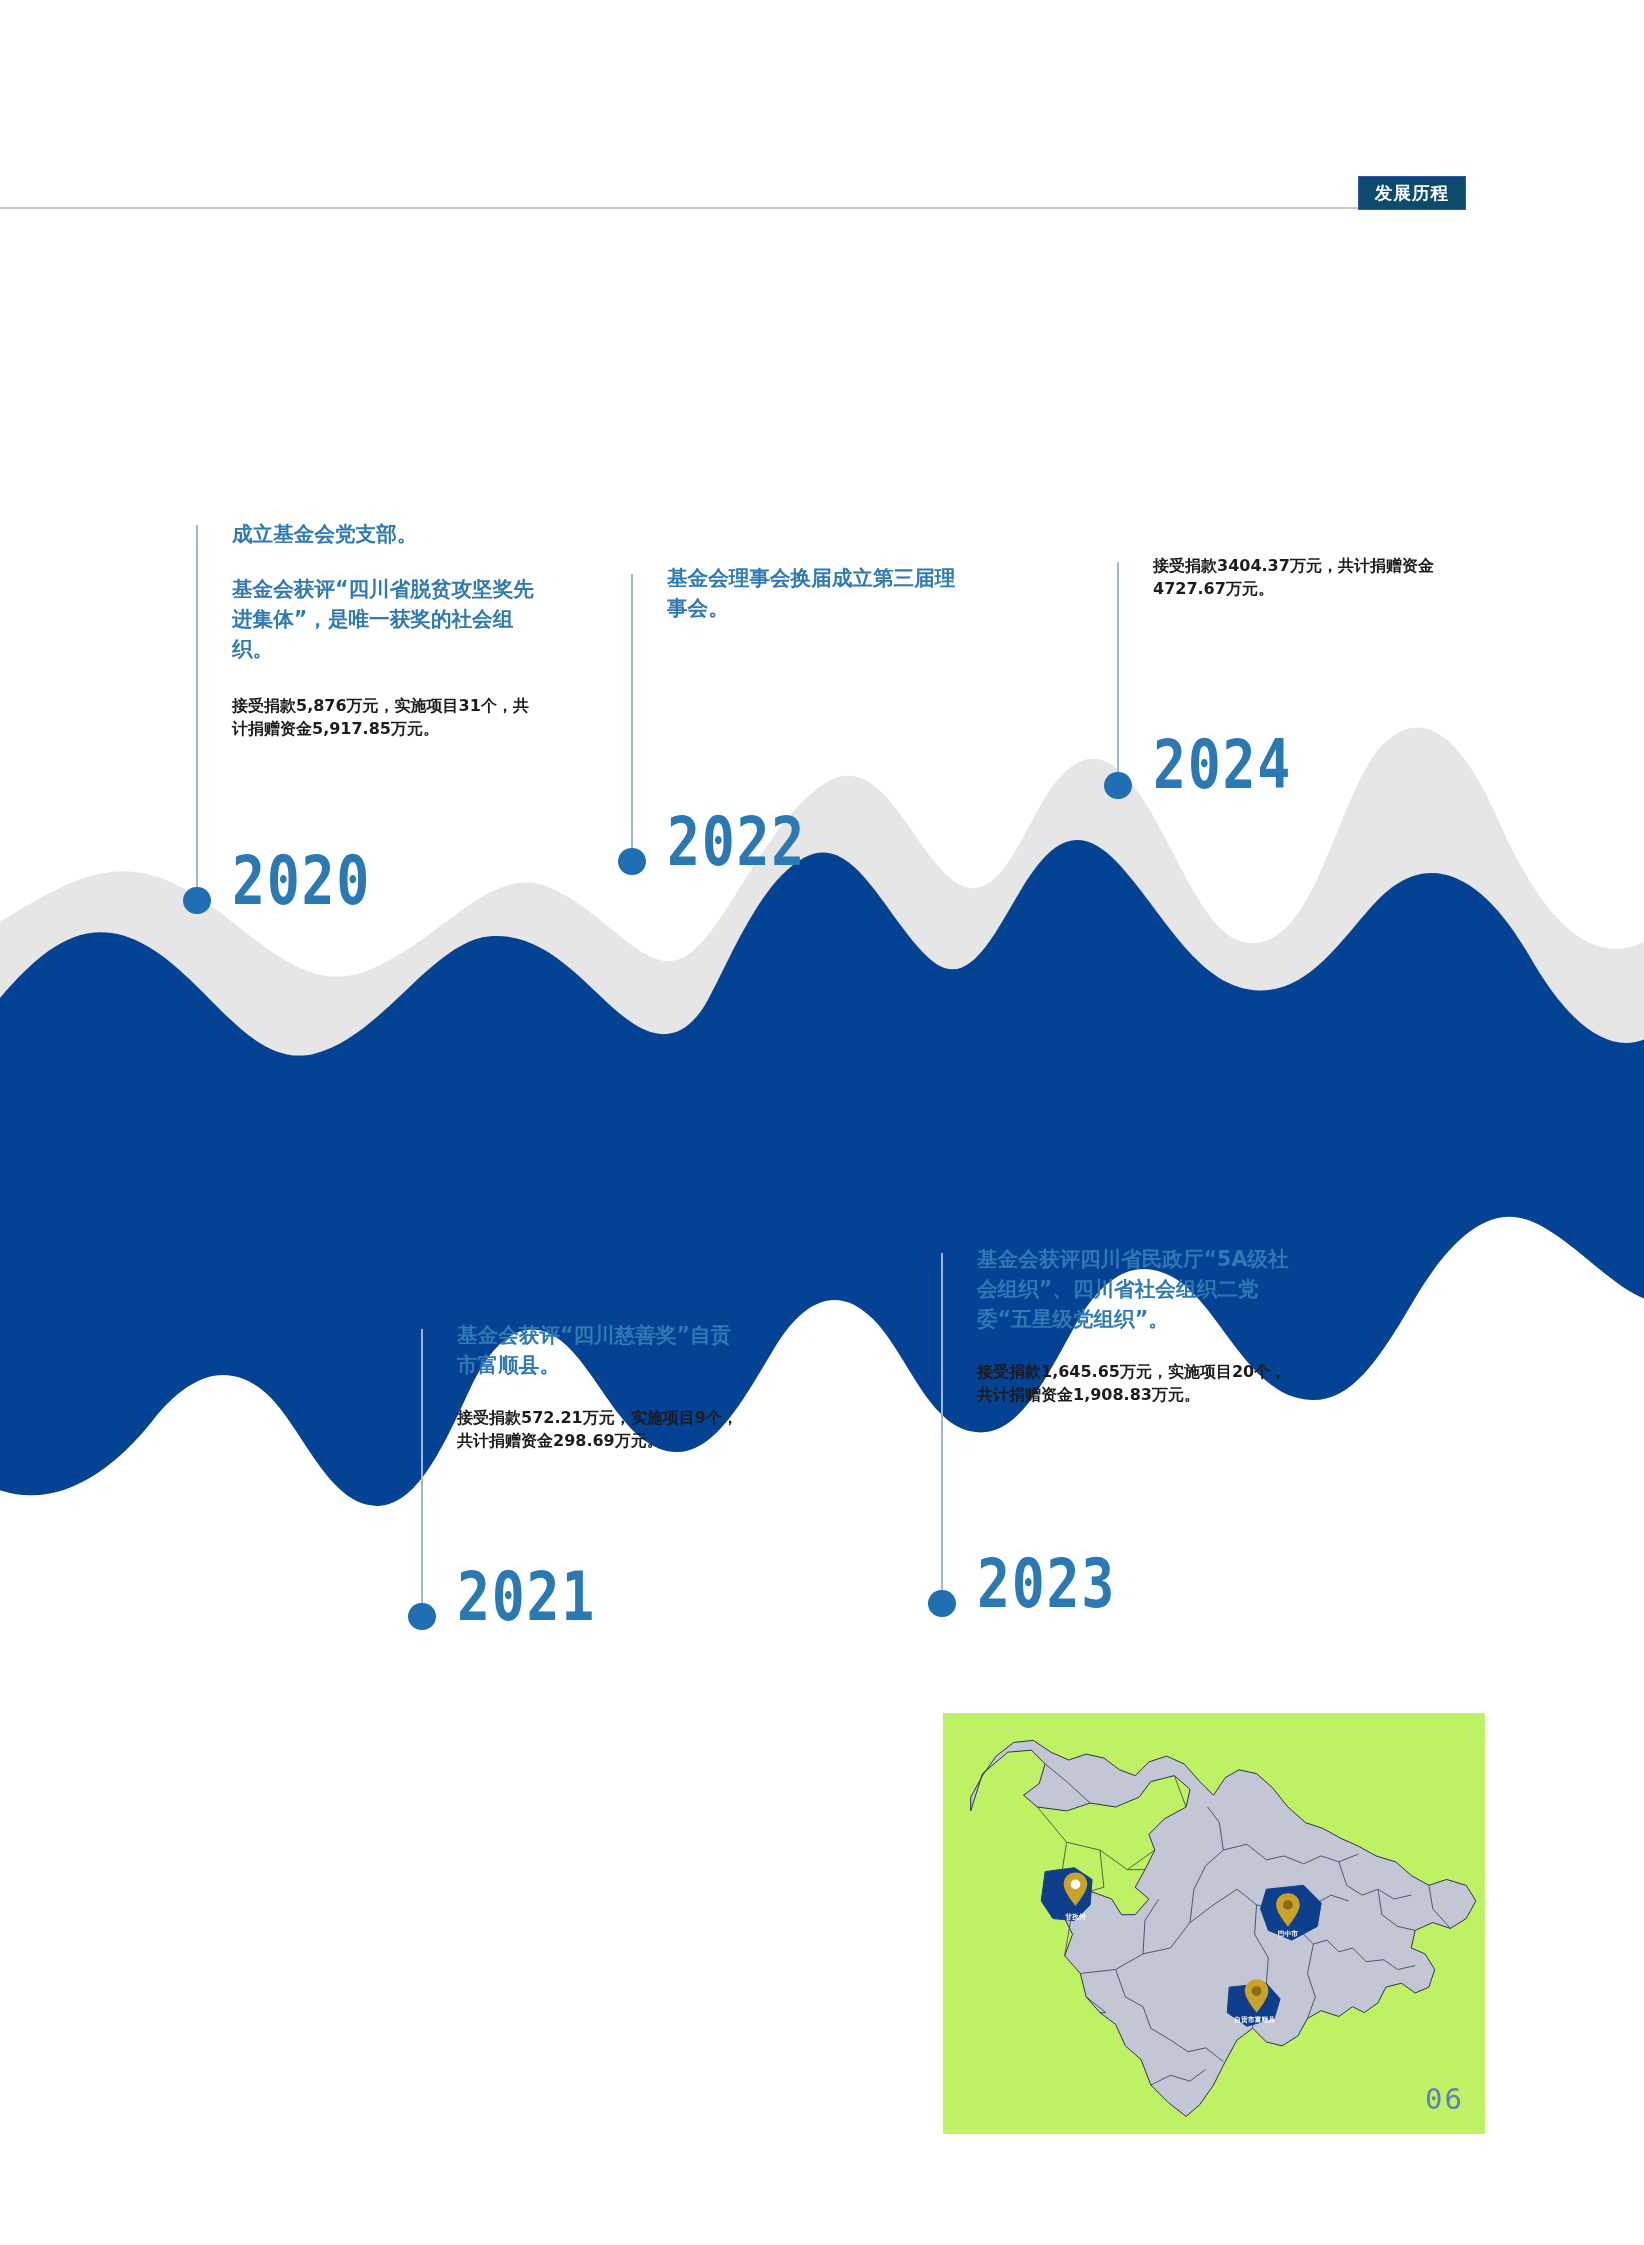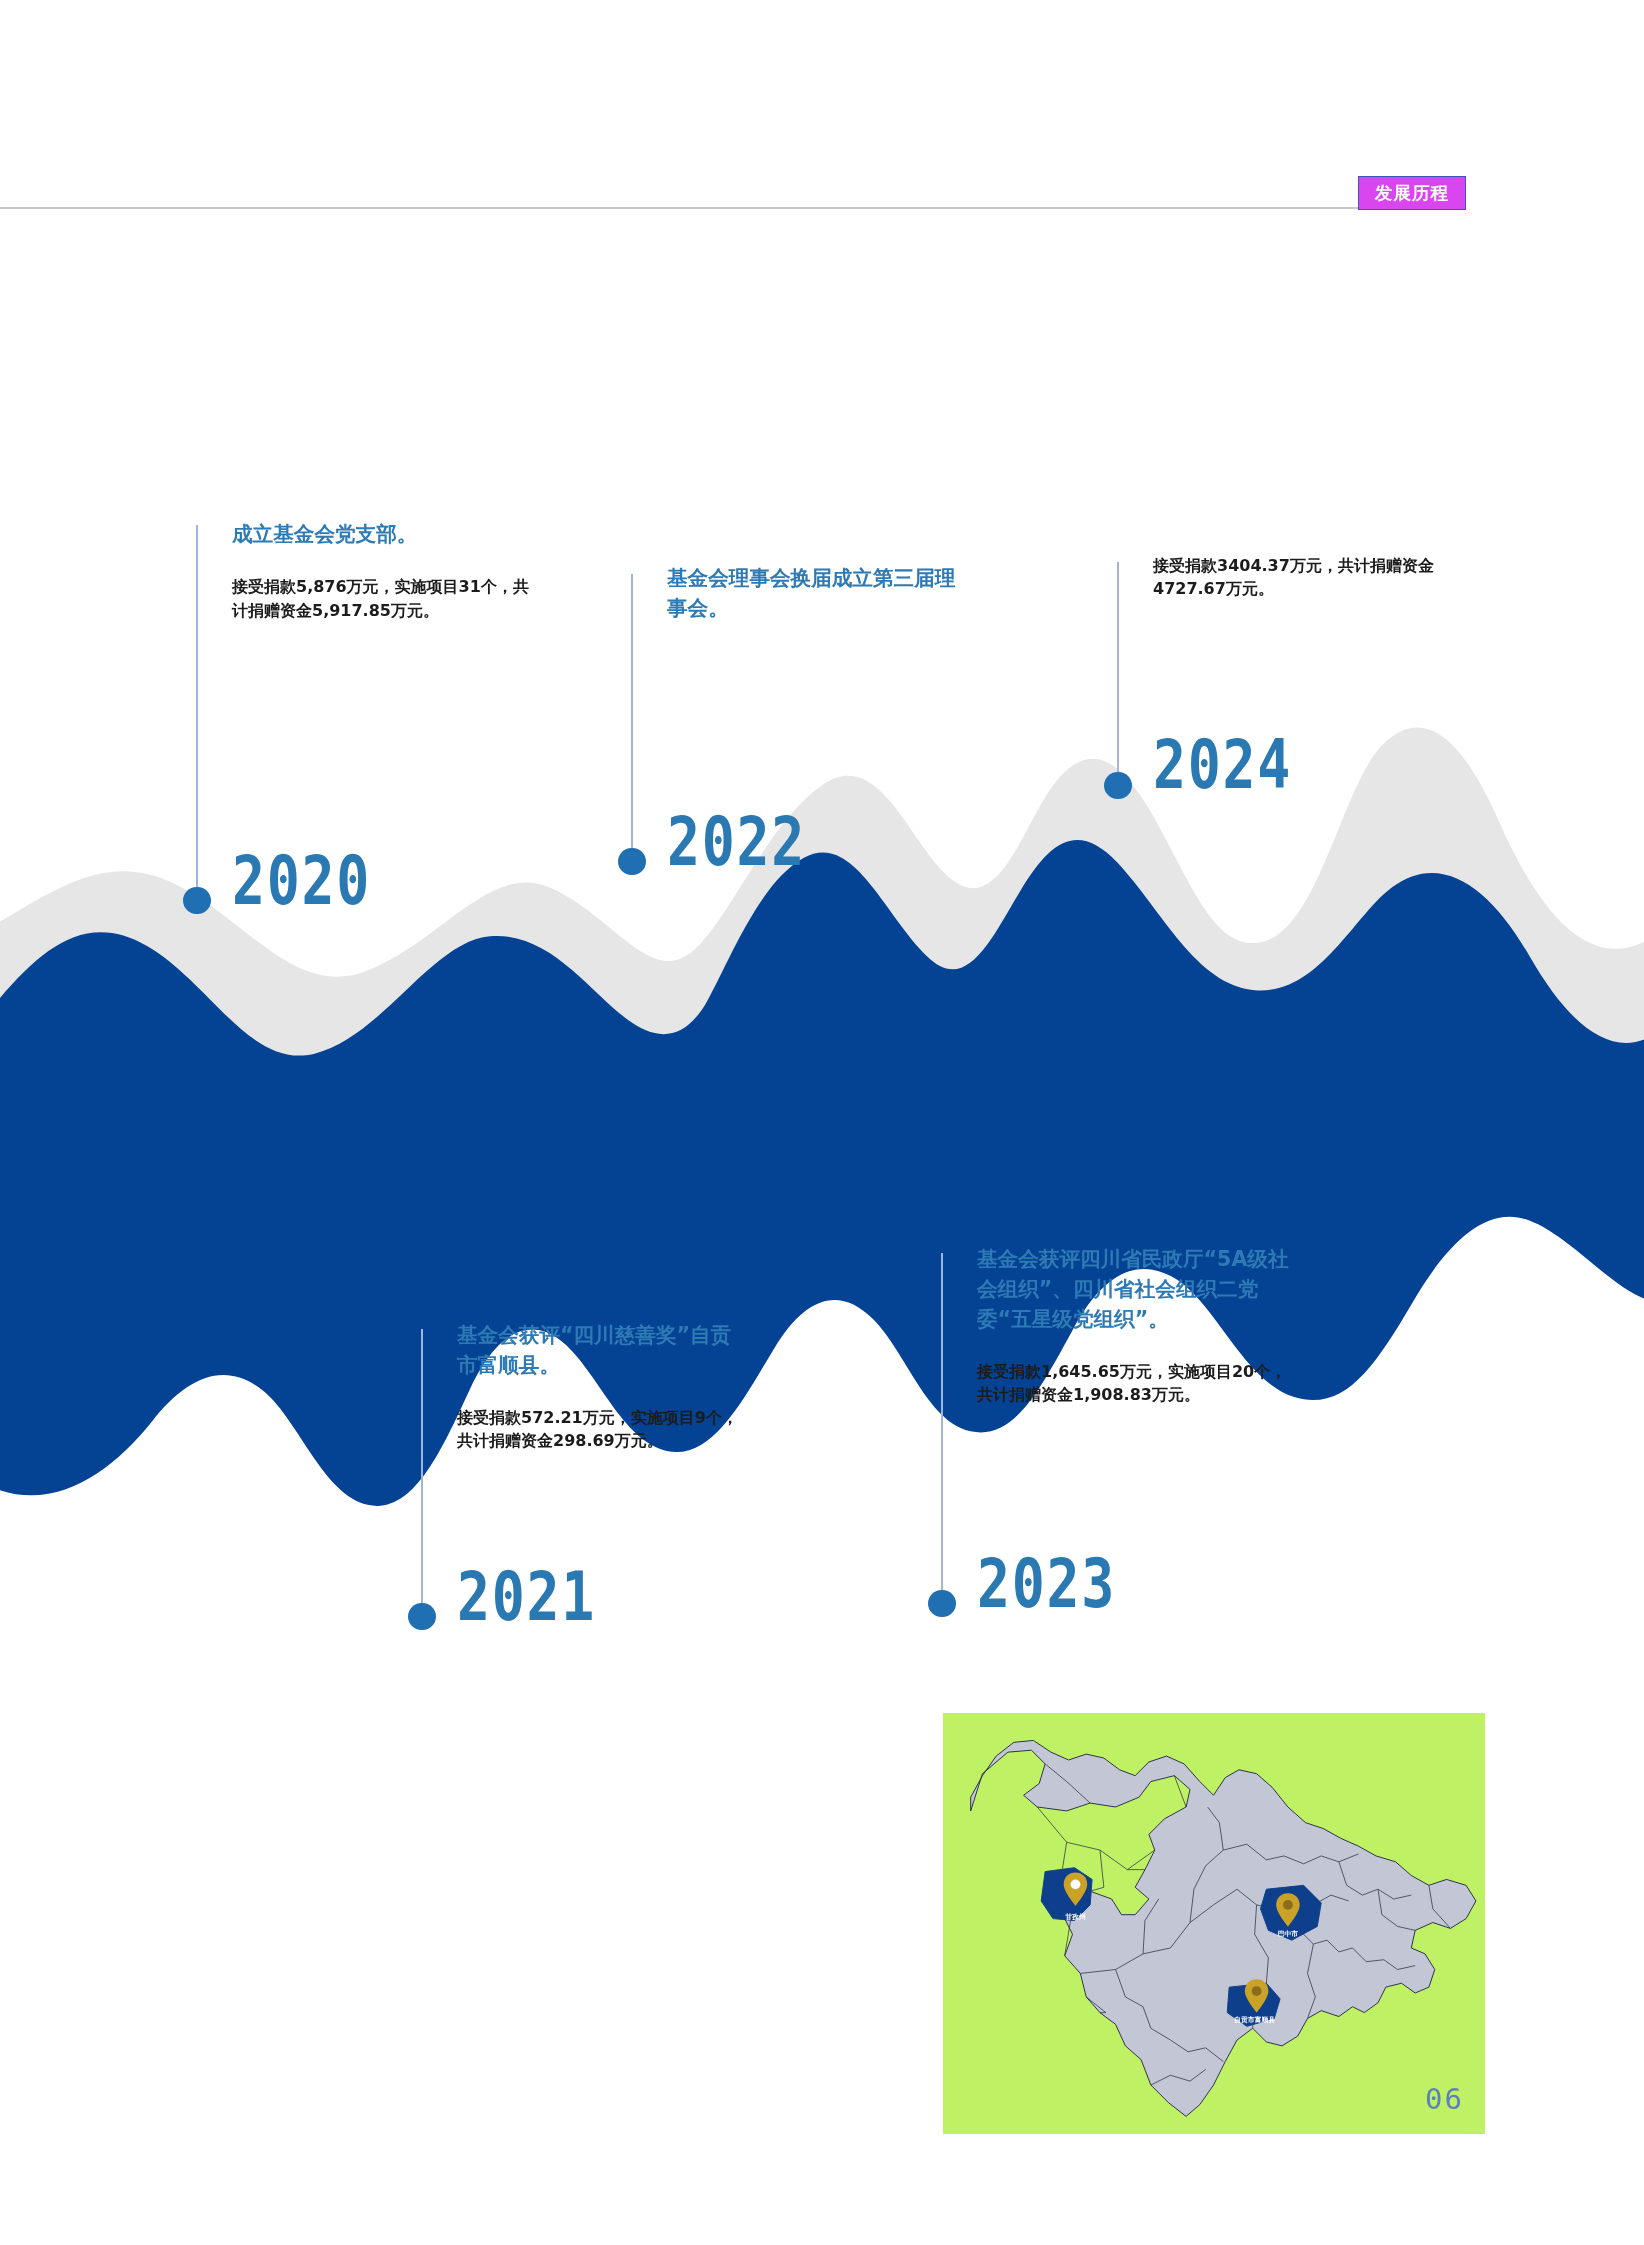--- a/index.html
+++ b/index.html
@@ -11,21 +11,21 @@
   }
 
   
   #header-rule{
     position:absolute;left:0;top:207px;width:1358px;height:2px;
     background:#c9c9c9;
   }
   #section-tag{
     position:absolute;left:1358px;top:176px;
     width:106px;height:32px;
-    background:#d946ef;
+    background:#0c4a6e;
     border:1px solid #3a57b5;
     display:flex;align-items:center;justify-content:center;
   }
   #section-tag .tag-label{
     color:#ffffff;font-size:17.6px;font-weight:bold;letter-spacing:1px;
     font-family:"DejaVu Sans","Liberation Sans",sans-serif;
   }
 
   
   #wave-layer{
@@ -142,20 +142,21 @@
     C 115,1500 60,1540 0,1520
     Z"></path>
 </svg>
 
 <div class="entry" style="left:196px;top:510px;">
   <div class="conn-line" style="left:0;top:14.7px;height:372px;"></div>
   <div class="conn-dot" style="left:-12.7px;top:377px;"></div>
   <div class="year" style="left:36px;top:338px;">2020</div>
   <div class="txtwrap" style="left:36px;top:10px;width:306px;">
     <p class="head">成立基金会党支部。</p>
+    <p class="head spaced">基金会获评“四川省脱贫攻坚奖先进集体”，是唯一获奖的社会组织。</p>
     <p class="body">接受捐款5,876万元，实施项目31个，共计捐赠资金5,917.85万元。</p>
   </div>
 </div>
 
 <div class="entry" style="left:631px;top:564px;">
   <div class="conn-line" style="left:0;top:9.8px;height:284px;"></div>
   <div class="conn-dot" style="left:-12.7px;top:284px;"></div>
   <div class="year" style="left:36px;top:245px;">2022</div>
   <div class="txtwrap" style="left:36px;top:0;width:289px;">
     <p class="head">基金会理事会换届成立第三届理事会。</p>

